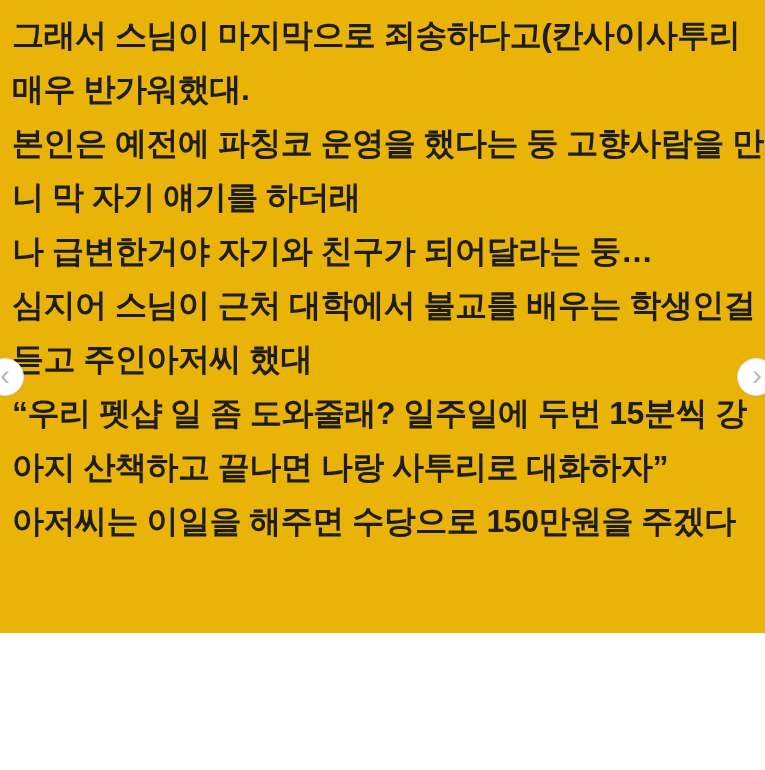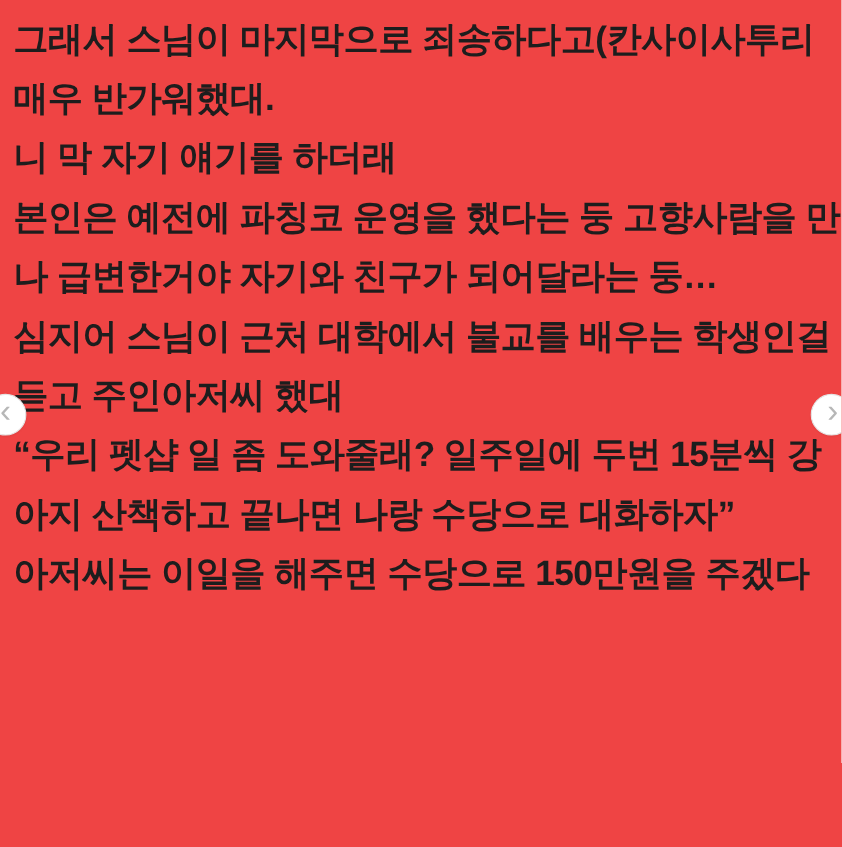--- a/index.html
+++ b/index.html
@@ -3,22 +3,22 @@
 <meta charset="utf-8">
 <style>
   html, body {
     margin: 0;
     padding: 0;
     background: #ffffff;
   }
   .page {
     position: relative;
     width: 765px;
-    height: 770px;
-    background: #ef4444;
+    height: 633px;
+    background: #eab308;
     overflow: hidden;
     font-family: "Liberation Sans", sans-serif;
   }
   .text-block {
     position: absolute;
     top: 8px;
     left: 12px;
     right: 4px;
     color: #1d1d1d;
   }
@@ -58,27 +58,27 @@
   .nav-btn.next .chev { transform: translate(1px, -2px); }
 </style>
 </head>
 <body>
 
 <div class="page">
 
   <div class="text-block">
     <div class="line">그래서 스님이 마지막으로 죄송하다고(칸사이사투리</div>
     <div class="line">매우 반가워했대.</div>
+    <div class="line">본인은 예전에 파칭코 운영을 했다는 둥 고향사람을 만</div>
     <div class="line">니 막 자기 얘기를 하더래</div>
-    <div class="line">본인은 예전에 파칭코 운영을 했다는 둥 고향사람을 만</div>
     <div class="line">나 급변한거야 자기와 친구가 되어달라는 둥…</div>
     <div class="line">심지어 스님이 근처 대학에서 불교를 배우는 학생인걸</div>
     <div class="line">듣고 주인아저씨 했대</div>
     <div class="line">“우리 펫샵 일 좀 도와줄래? 일주일에 두번 15분씩 강</div>
-    <div class="line">아지 산책하고 끝나면 나랑 수당으로 대화하자”</div>
+    <div class="line">아지 산책하고 끝나면 나랑 사투리로 대화하자”</div>
     <div class="line">아저씨는 이일을 해주면 수당으로 150만원을 주겠다</div>
   </div>
 
   <button class="nav-btn prev">
     <span class="chev">‹</span>
   </button>
 
   <button class="nav-btn next">
     <span class="chev">›</span>
   </button>

